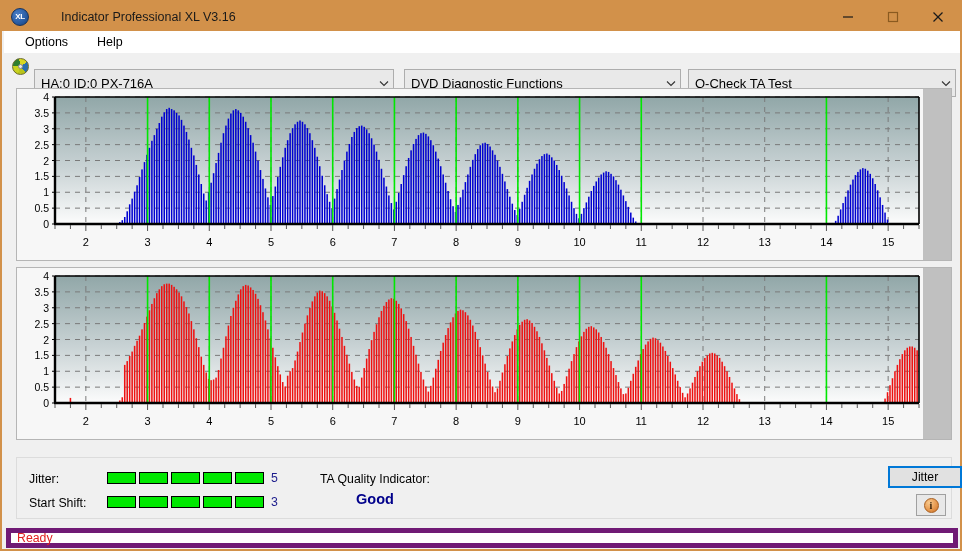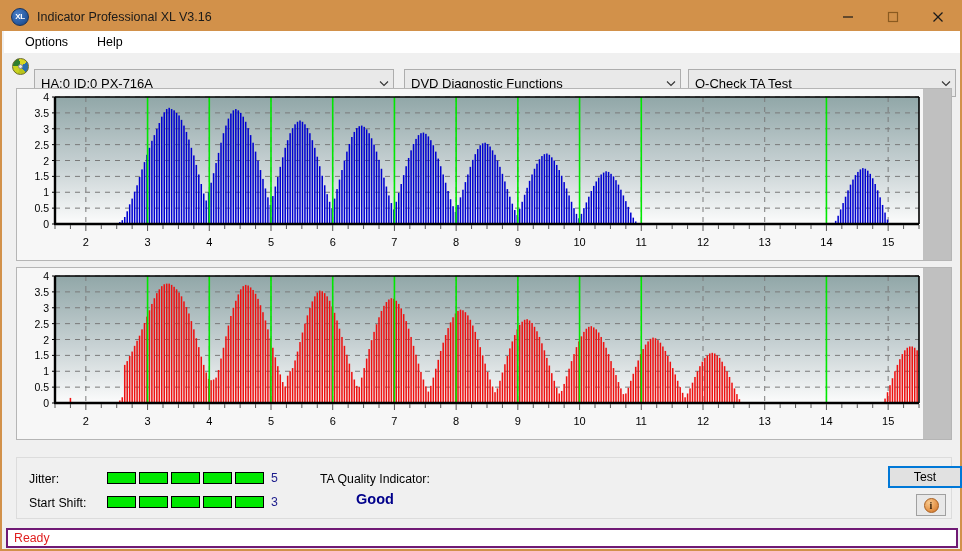--- a/index.html
+++ b/index.html
@@ -12,21 +12,21 @@
   .window{
     position:absolute;left:0;top:0;width:962px;height:551px;
     box-sizing:border-box;
     border:2px solid #d2914a;
     background:#f0f0f0;
   }
   
   .titlebar{
     position:absolute;left:0;top:0;width:958px;height:29px;
     background:#d2914a;
-    display:flex;align-items:center;
+    display:flex;align-items:center;gap:24px;
   }
   .app-icon{
     width:18px;height:18px;border-radius:50%;
     margin-left:9px;margin-right:8px;
     background:radial-gradient(circle at 35% 32%, #4a7fc7 0%, #2b5ea5 55%, #17407a 100%);
     border:1px solid #16335e;
     color:#fff;font-size:8px;font-weight:bold;
     display:flex;align-items:center;justify-content:center;
     box-sizing:border-box;letter-spacing:-0.4px;
   }
@@ -108,21 +108,21 @@
   .infocircle{
     width:15px;height:15px;border-radius:50%;
     background:radial-gradient(circle at 33% 28%,#f8c98e 0%,#e79a50 55%,#c96f28 100%);
     border:1px solid #a85e1e;box-sizing:border-box;
     display:flex;align-items:center;justify-content:center;
     color:#3a2208;font-size:10px;font-weight:bold;font-family:"Liberation Serif",serif;
   }
   
   .statusbar{
     position:absolute;left:4px;top:526px;width:952px;height:20px;
-    background:#fff;border:2px solid #701a75;box-sizing:border-box;
+    background:#fff;border:5px solid #701a75;box-sizing:border-box;
     display:flex;align-items:center;
   }
   .statusbar span{font-size:12.3px;color:#e02020;padding-left:6px;}
 </style>
 </head>
 <body>
 
 <div class="window">
 
   <div class="titlebar">
@@ -980,21 +980,21 @@
         <div class="seg on"></div>
         <div class="seg on"></div>
         <div class="seg on"></div>
         <div class="seg on"></div>
       </div>
     <div class="mval" id="num-peak">3</div>
 
     <div class="lbl" id="lbl-taq">TA Quality Indicator:</div>
     <div class="lbl" id="val-taq">Good</div>
 
-    <div class="startbtn">Test</div>
+    <div class="startbtn">Jitter</div>
     <div class="infobtn">
       <div class="infocircle">i</div>
     </div>
   </div>
 
   <div class="statusbar">
     <span>Ready</span>
   </div>
 
 </div>

